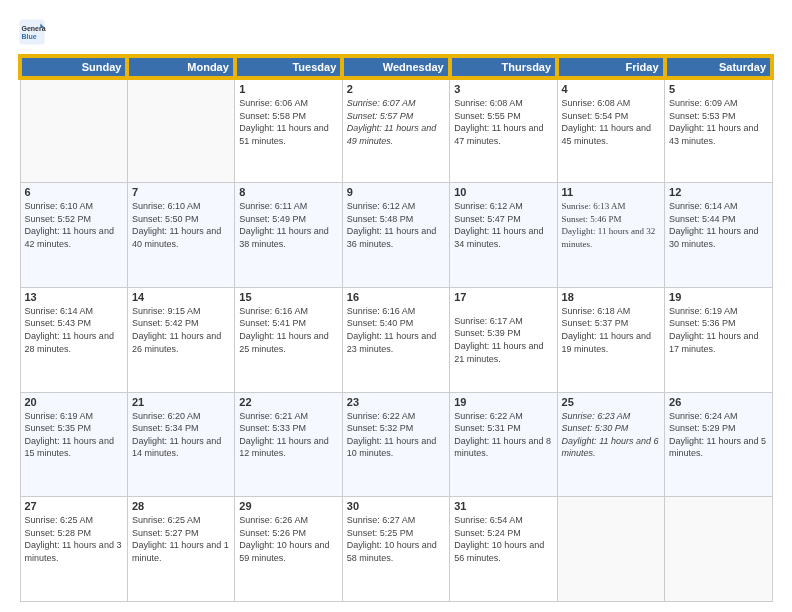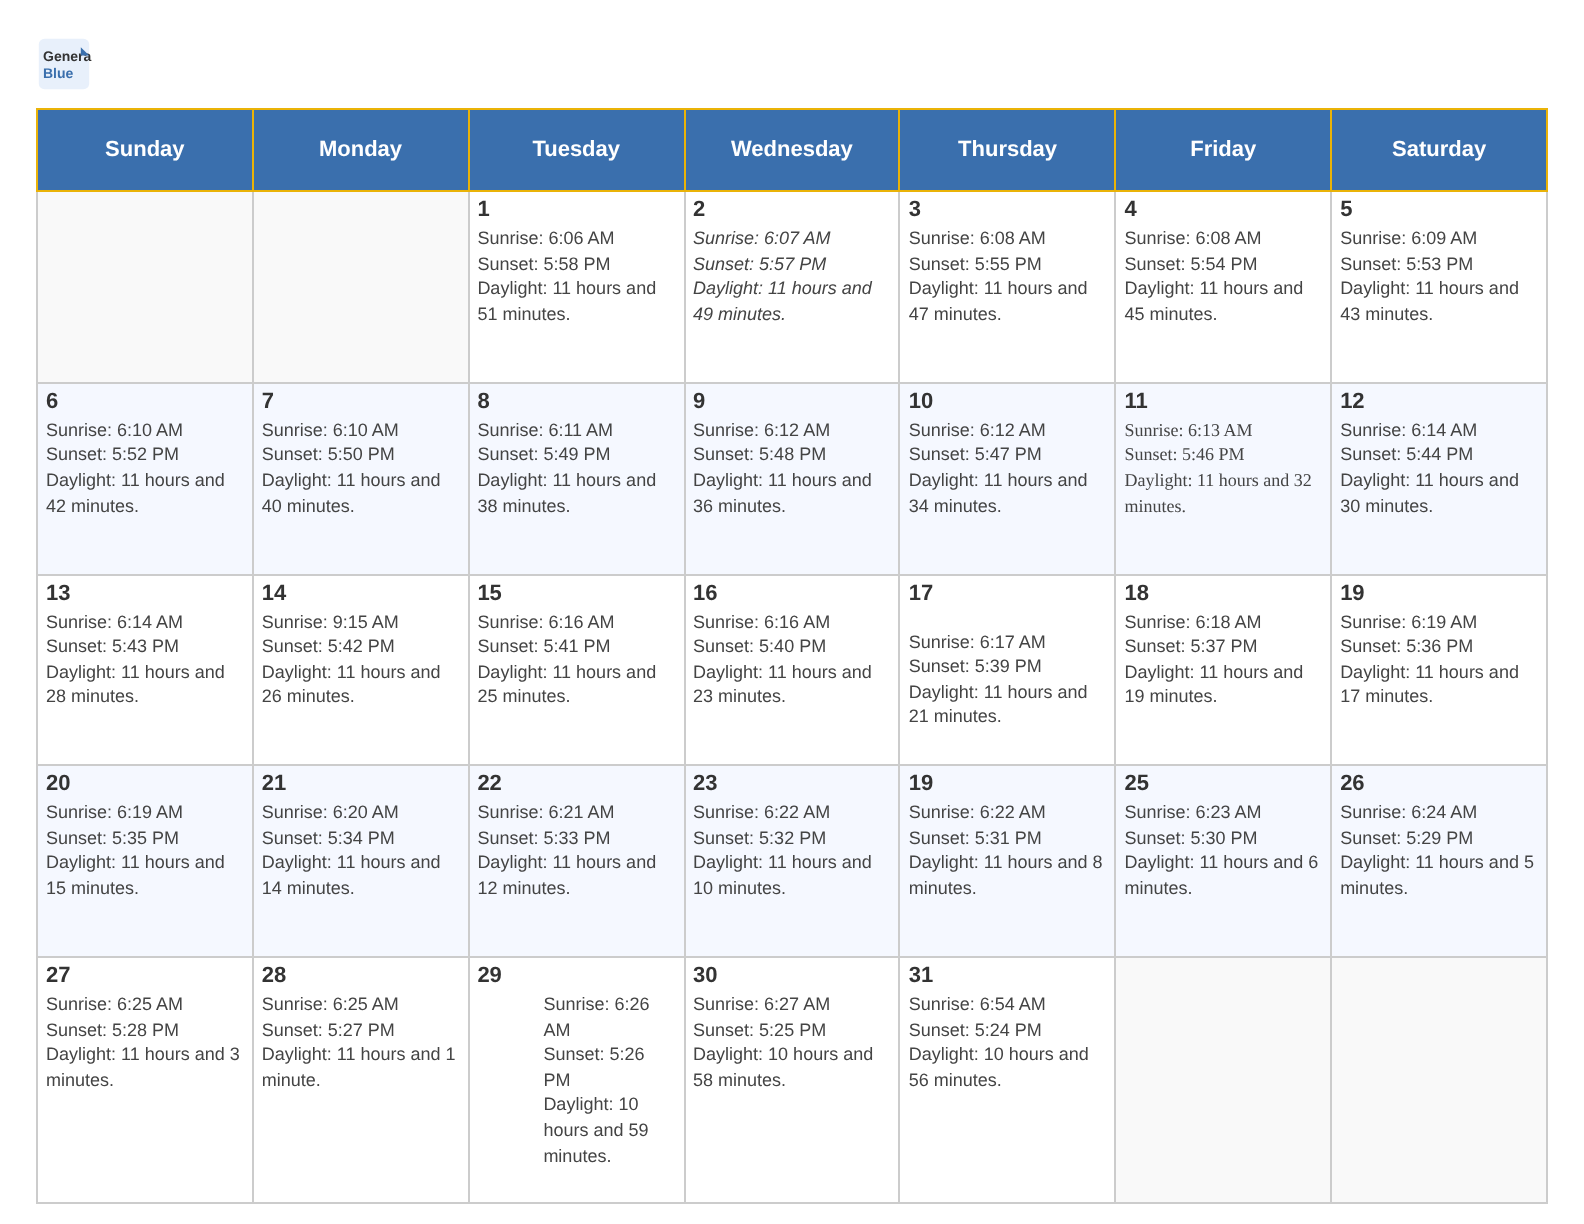--- a/index.html
+++ b/index.html
@@ -50,23 +50,23 @@
       border: 1px solid #ccc;
       border-collapse: collapse;
       width: 100%;
       table-layout: fixed;
     }
     .calendar th {
       background-color: #3a6fad;
       color: #fff;
       font-size: 11px;
       font-weight: bold;
-      padding: 14px 4px;
-      text-align: center;
-      border: 1px solid #eab308;
+      padding: 3px 4px;
+      text-align: right;
+      border: 4px solid #eab308;
     }
     .calendar td {
       vertical-align: top;
       border: 1px solid #ccc;
       padding: 3px 4px;
       font-size: 9.5px;
       color: #333;
       height: 85px;
     }
     .calendar td.empty {
@@ -267,21 +267,21 @@
 Daylight: 11 hours and 10 minutes.</div>
           </td>
           <td>
             <div class="day-num">19</div>
             <div class="day-info" style="white-space: pre-line;">Sunrise: 6:22 AM
 Sunset: 5:31 PM
 Daylight: 11 hours and 8 minutes.</div>
           </td>
           <td>
             <div class="day-num">25</div>
-            <div class="day-info" style="white-space: pre-line;">Sunrise: 6:23 AM
+            <div class="day-info" style="white-space: pre-line; font-style: italic;">Sunrise: 6:23 AM
 Sunset: 5:30 PM
 Daylight: 11 hours and 6 minutes.</div>
           </td>
           <td>
             <div class="day-num">26</div>
             <div class="day-info" style="white-space: pre-line;">Sunrise: 6:24 AM
 Sunset: 5:29 PM
 Daylight: 11 hours and 5 minutes.</div>
           </td>
         </tr>
@@ -293,21 +293,21 @@
 Daylight: 11 hours and 3 minutes.</div>
           </td>
           <td>
             <div class="day-num">28</div>
             <div class="day-info" style="white-space: pre-line;">Sunrise: 6:25 AM
 Sunset: 5:27 PM
 Daylight: 11 hours and 1 minute.</div>
           </td>
           <td>
             <div class="day-num">29</div>
-            <div class="day-info" style="white-space: pre-line; margin-left: 33px;">Sunrise: 6:26 AM
+            <div class="day-info" style="white-space: pre-line;">Sunrise: 6:26 AM
 Sunset: 5:26 PM
 Daylight: 10 hours and 59 minutes.</div>
           </td>
           <td>
             <div class="day-num">30</div>
             <div class="day-info" style="white-space: pre-line;">Sunrise: 6:27 AM
 Sunset: 5:25 PM
 Daylight: 10 hours and 58 minutes.</div>
           </td>
           <td>

